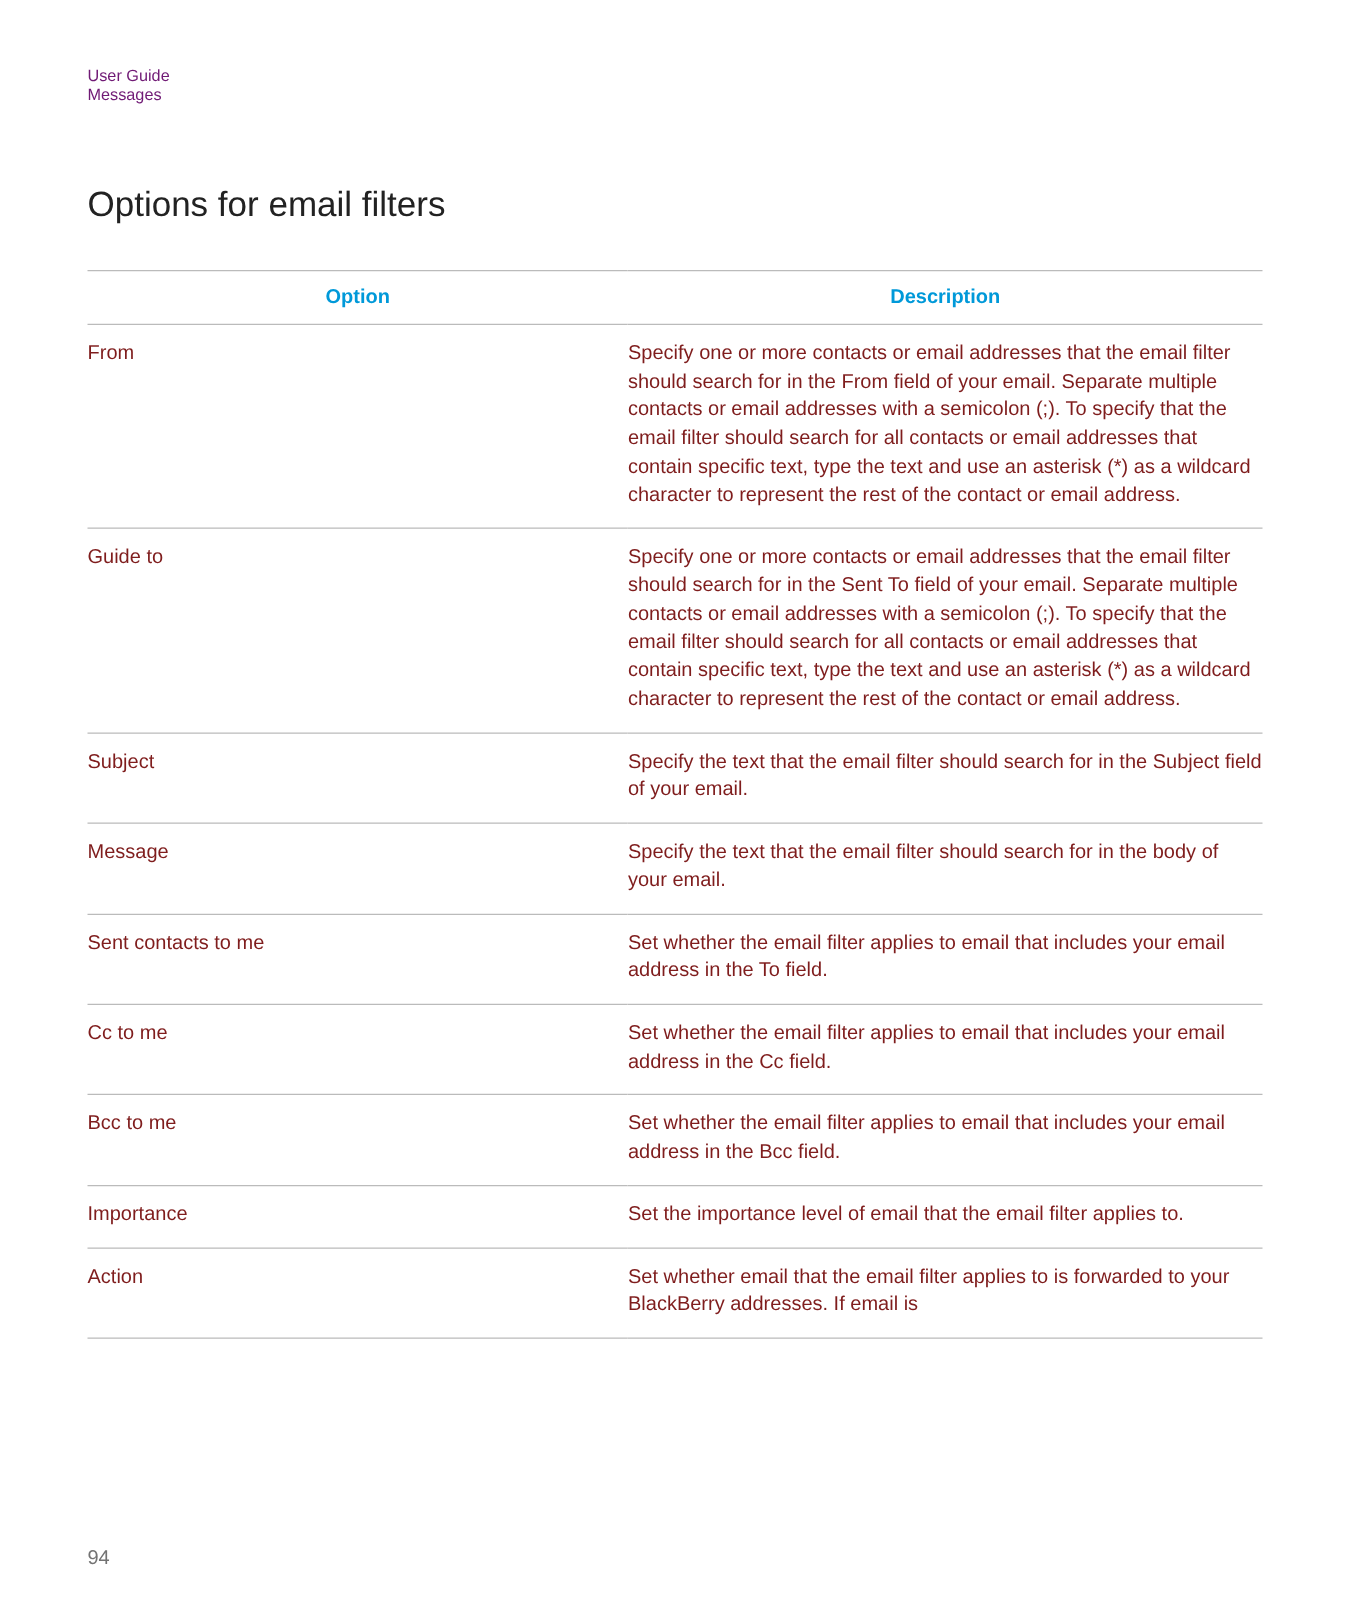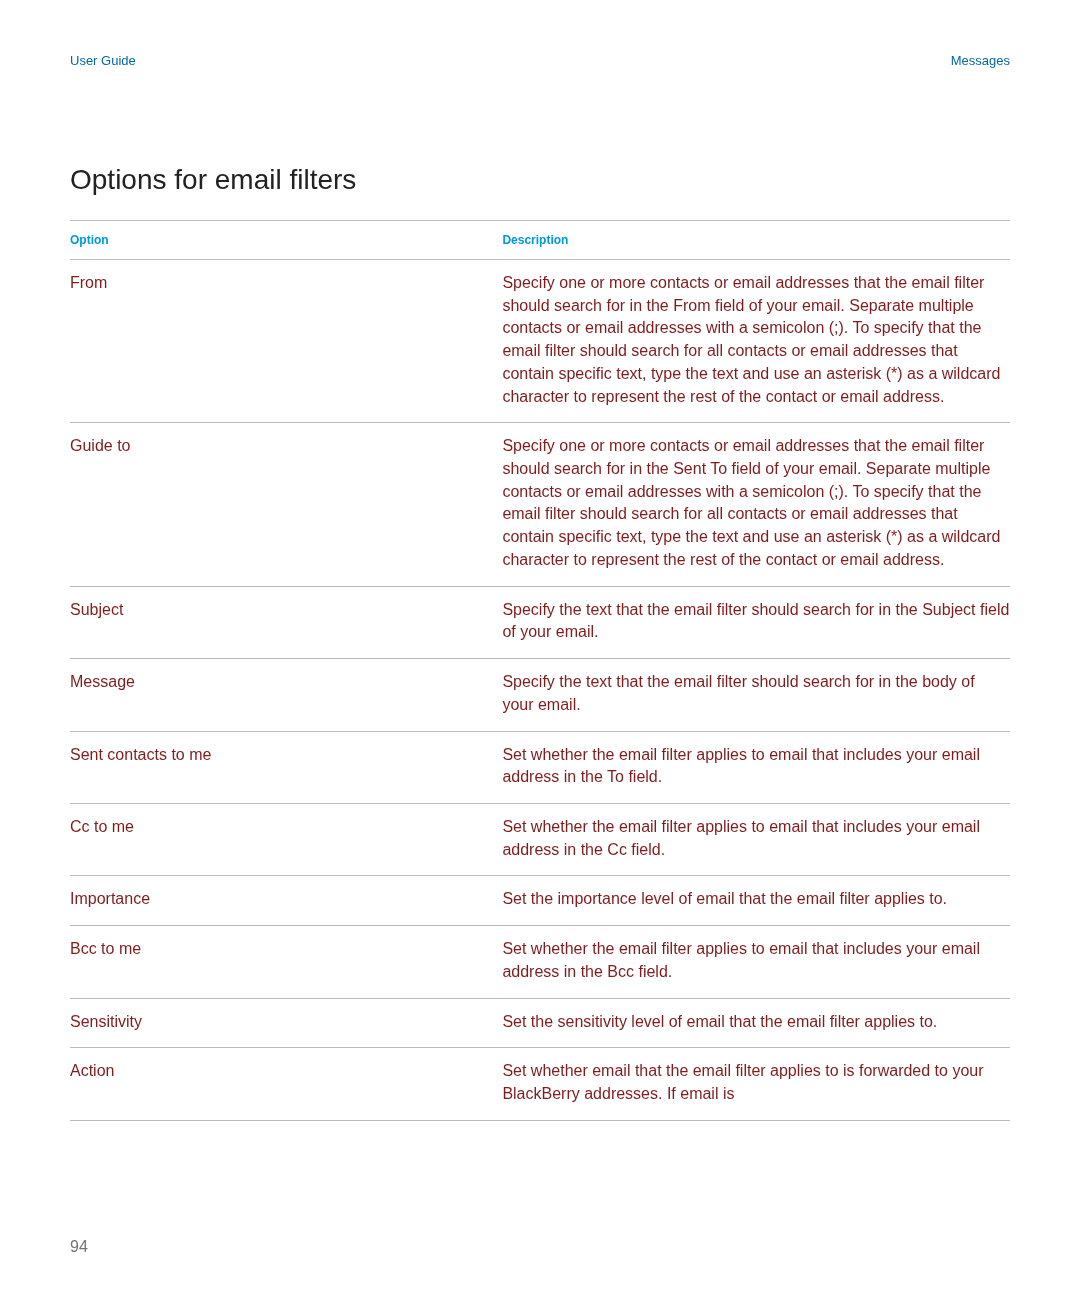--- a/index.html
+++ b/index.html
@@ -13,42 +13,43 @@
       width: 1080px;
       height: 1296px;
       padding: 53px 70px 40px 70px;
       color: #333333;
       position: relative;
     }
     .header-row {
       display: flex;
       justify-content: space-between;
       font-size: 13px;
-      color: #0369a1;
-      margin-bottom: 96px;
+      color: #701a75;
+      margin-bottom: 65px;
+      flex-direction: column;
     }
     .page-title {
       font-size: 28px;
       font-weight: normal;
       color: #222222;
-      margin-bottom: 24px;
+      margin-bottom: 36px;
     }
     .options-table {
       width: 100%;
       border-collapse: collapse;
     }
     .options-table thead tr {
       border-top: 1px solid #bbbbbb;
       border-bottom: 1px solid #bbbbbb;
     }
     .options-table th {
-      text-align: left;
+      text-align: center;
       color: #0099d9;
       font-weight: bold;
-      font-size: 12px;
+      font-size: 16px;
       padding: 12px 0;
     }
     .options-table th.col-option {
       width: 46%;
     }
     .options-table tbody tr {
       border-bottom: 1px solid #bbbbbb;
     }
     .options-table td {
       vertical-align: top;
@@ -108,30 +109,26 @@
     </tr>
     <tr>
       <td class="col-option">Sent contacts to me</td>
       <td class="col-desc">Set whether the email filter applies to email that includes your email address in the To field.</td>
     </tr>
     <tr>
       <td class="col-option">Cc to me</td>
       <td class="col-desc">Set whether the email filter applies to email that includes your email address in the Cc field.</td>
     </tr>
     <tr>
-      <td class="col-option">Importance</td>
-      <td class="col-desc">Set the importance level of email that the email filter applies to.</td>
-    </tr>
-    <tr>
       <td class="col-option">Bcc to me</td>
       <td class="col-desc">Set whether the email filter applies to email that includes your email address in the Bcc field.</td>
     </tr>
     <tr>
-      <td class="col-option">Sensitivity</td>
-      <td class="col-desc">Set the sensitivity level of email that the email filter applies to.</td>
+      <td class="col-option">Importance</td>
+      <td class="col-desc">Set the importance level of email that the email filter applies to.</td>
     </tr>
     <tr>
       <td class="col-option">Action</td>
       <td class="col-desc">Set whether email that the email filter applies to is forwarded to your BlackBerry addresses. If email is</td>
     </tr>
   </tbody>
 </table>
 
 <div class="page-number">94</div>
 

